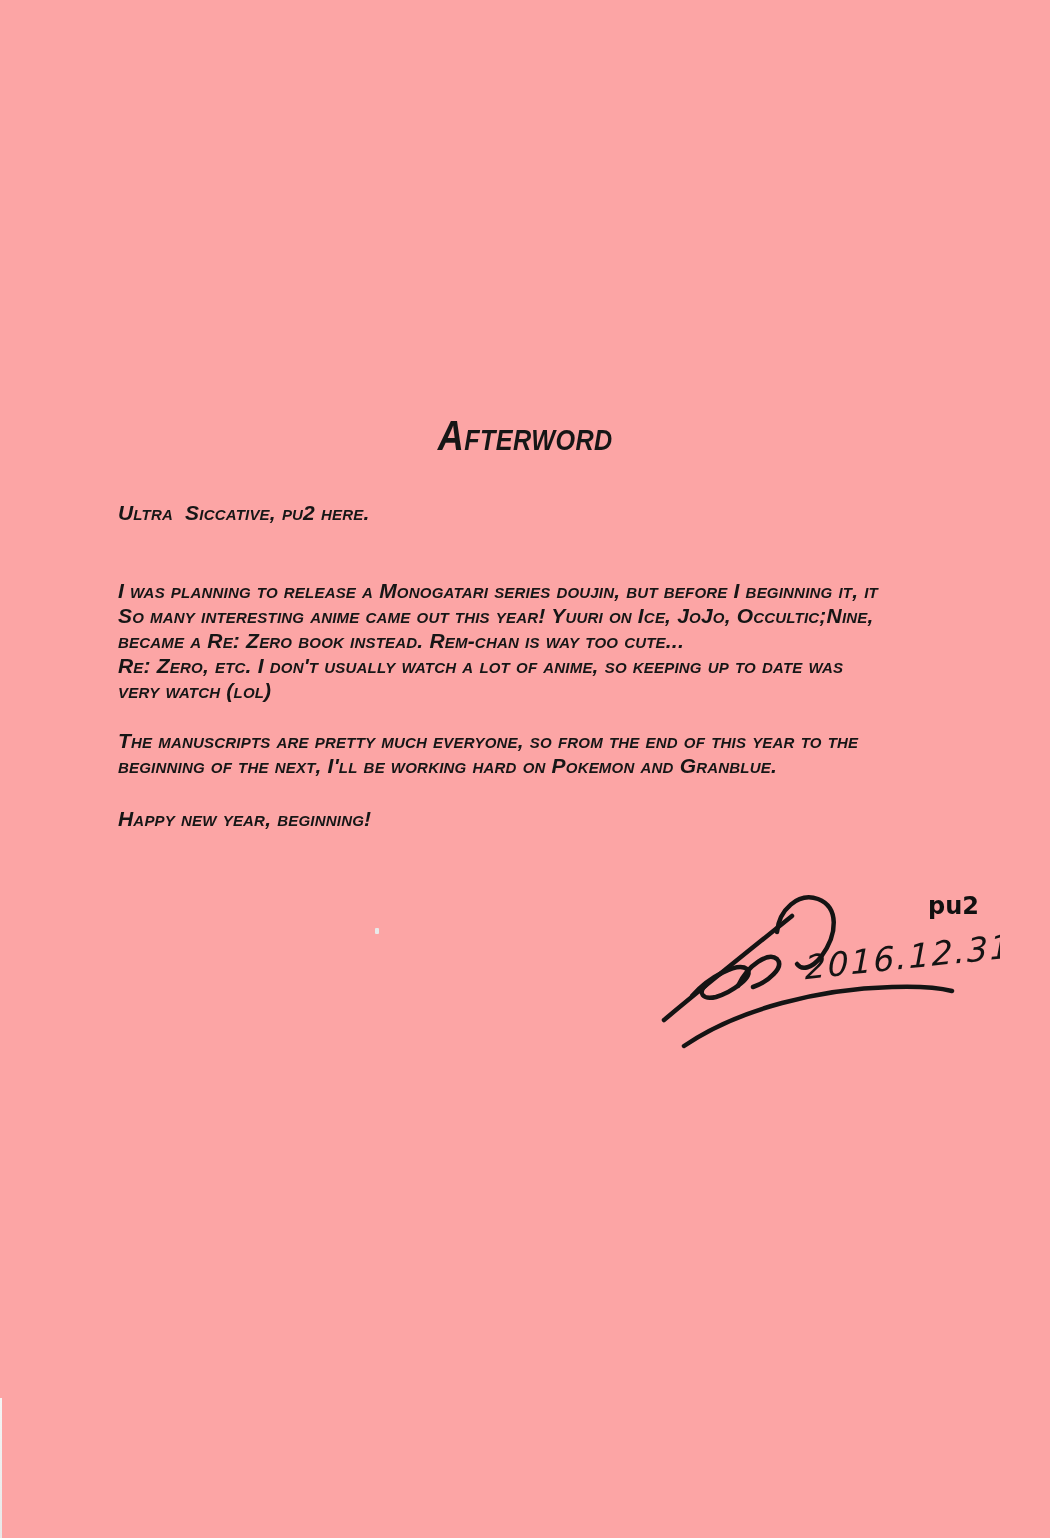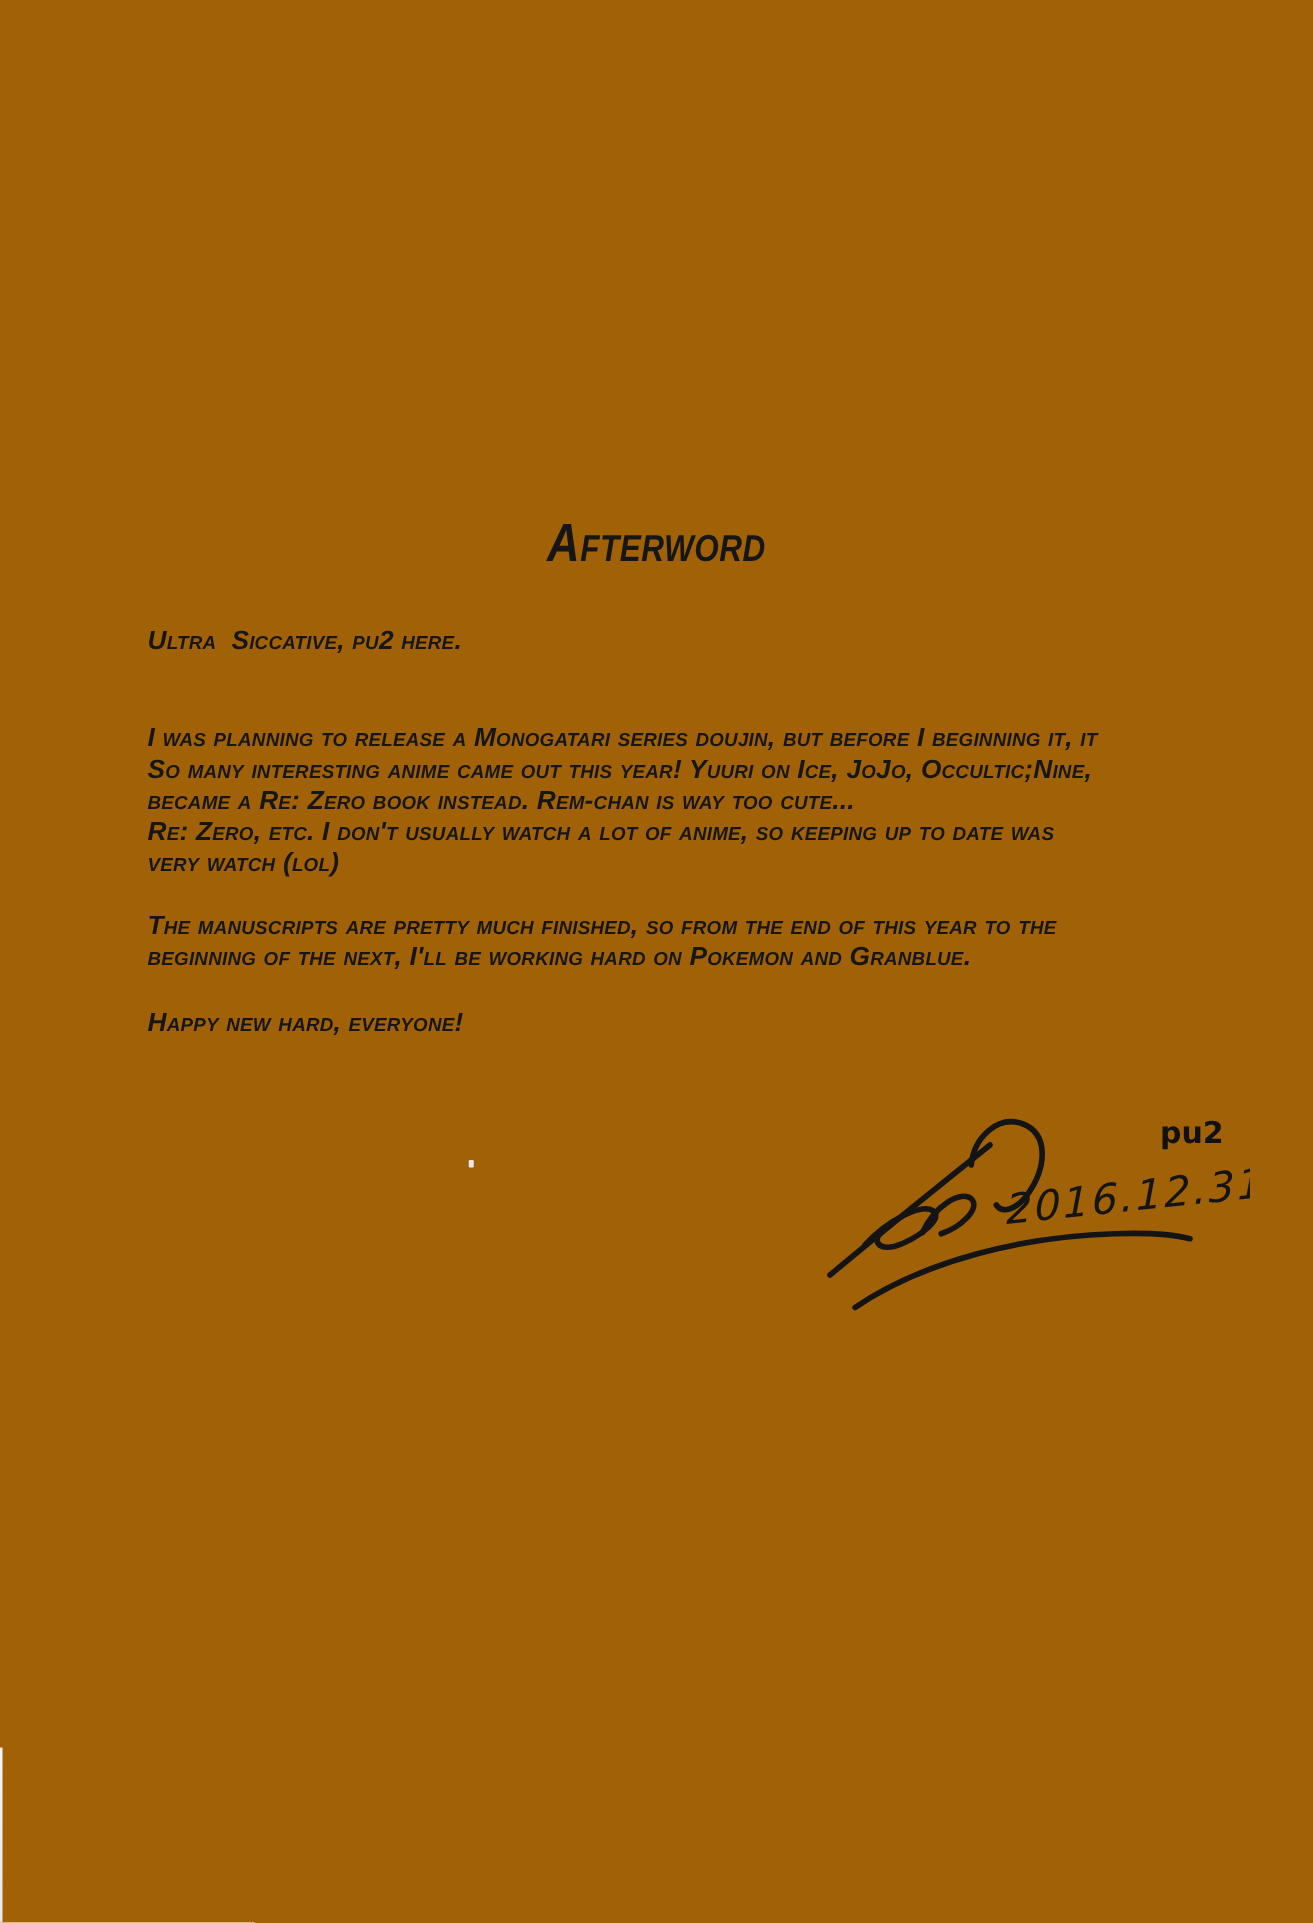--- a/index.html
+++ b/index.html
@@ -1,20 +1,20 @@
 <!DOCTYPE html>
 <html><head>
 <meta charset="utf-8">
 <style>
   html, body { margin: 0; padding: 0; background: #ffffff; }
   .page {
     position: relative;
     width: 1050px;
     height: 1538px;
-    background: #a16207;
+    background: #fca5a5;
     overflow: hidden;
     font-family: "Liberation Sans", sans-serif;
   }
   .comic {
     font-family: "Liberation Sans", sans-serif;
     font-weight: 700;
     font-style: italic;
     font-variant: small-caps;
     color: #161616;
   }
@@ -114,26 +114,26 @@
 
   <div class="comic para p2">
     <div class="line">I was planning to release a Monogatari series doujin, but before I beginning it, it</div>
     <div class="line">So many interesting anime came out this year! Yuuri on Ice, JoJo, Occultic;Nine,</div>
     <div class="line">became a Re: Zero book instead. Rem-chan is way too cute...</div>
     <div class="line">Re: Zero, etc. I don't usually watch a lot of anime, so keeping up to date was</div>
     <div class="line">very watch (lol)</div>
   </div>
 
   <div class="comic para p3">
-    <div class="line">The manuscripts are pretty much finished, so from the end of this year to the</div>
+    <div class="line">The manuscripts are pretty much everyone, so from the end of this year to the</div>
     <div class="line">beginning of the next, I'll be working hard on Pokemon and Granblue.</div>
   </div>
 
   <div class="comic para p4">
-    <div class="line">Happy new hard, everyone!</div>
+    <div class="line">Happy new year, beginning!</div>
   </div>
 
   <div class="pu2-label">pu2</div>
 
   <div class="sig-wrap">
     <svg viewBox="0 0 360 190">
       <path class="sig-stroke" d="M 24 148 C 60 118, 112 76, 152 44"></path>
       <path class="sig-stroke" d="M 52 124 C 70 104, 98 90, 107 97 C 115 104, 92 120, 76 125 C 63 128, 57 121, 66 113"></path>
       <path class="sig-stroke" d="M 98 114 C 108 92, 129 80, 137 87 C 145 95, 128 110, 113 115"></path>
       <path class="sig-stroke" d="M 137 60 C 139 38, 158 20, 178 27 C 199 35, 198 62, 181 85 C 172 96, 162 99, 157 92"></path>

